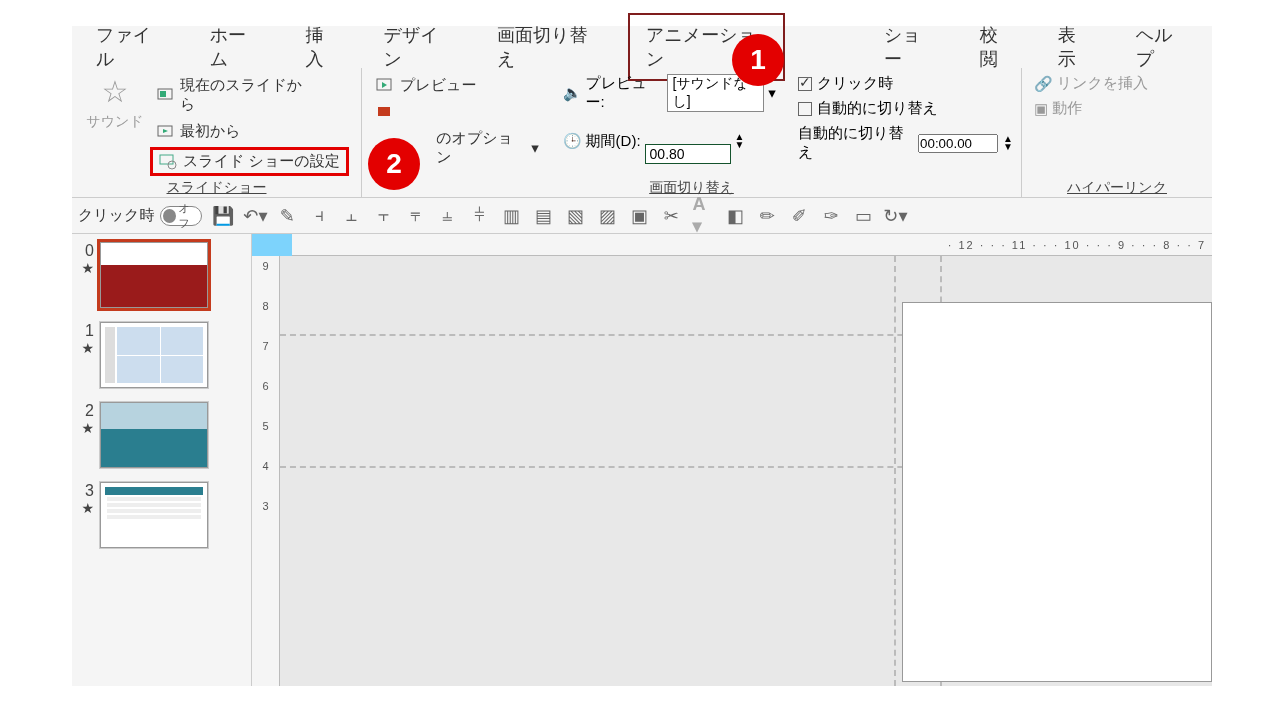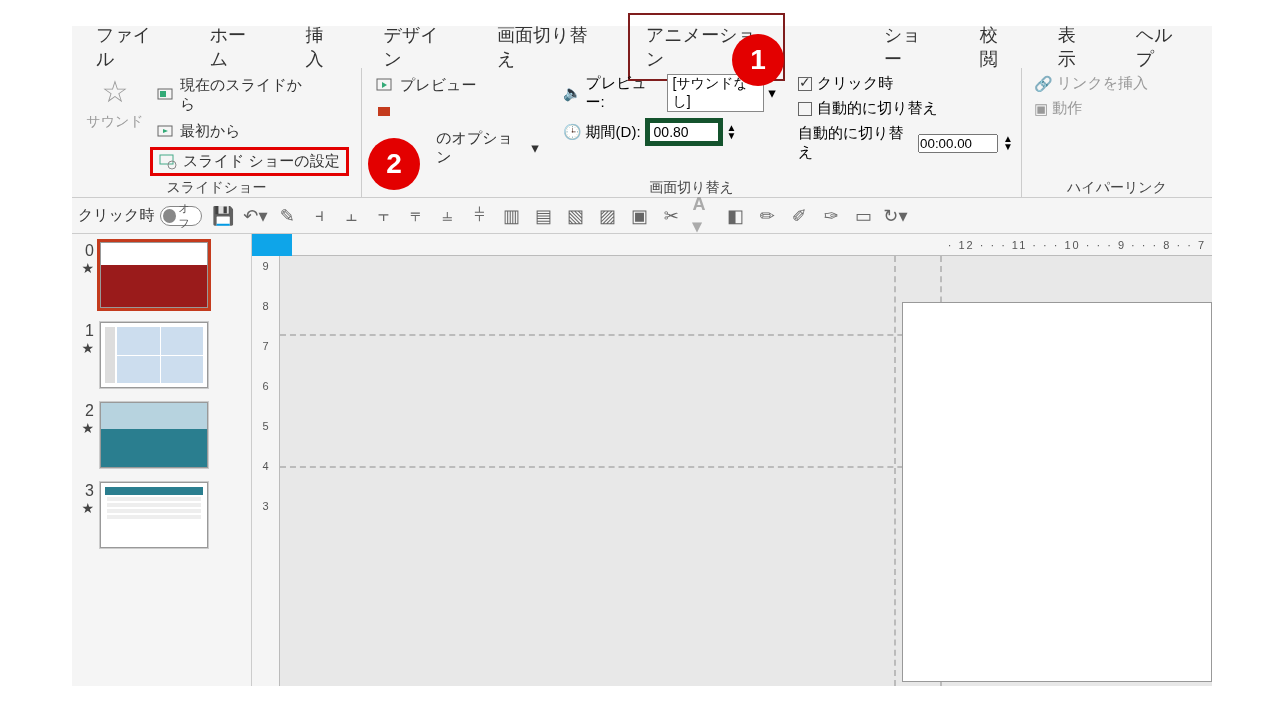--- a/index.html
+++ b/index.html
@@ -11,35 +11,35 @@
   .tabs { display: flex; align-items: center; height: 42px; padding: 0 8px; gap: 12px; font-size: 18px; color: #333; }
   .tab { padding: 8px 16px; cursor: pointer; position: relative; }
   .tab.highlight { border: 2px solid #7f1d1d; }
 
   
   .badge { position: absolute; width: 52px; height: 52px; border-radius: 50%; background: #e30000; color: #fff; display: flex; align-items: center; justify-content: center; font-size: 28px; font-weight: bold; z-index: 50; }
 
   
   .ribbon { display: flex; height: 130px; border-bottom: 1px solid #ccc; }
   .group { border-right: 1px solid #ccc; padding: 6px 8px 0; display: flex; flex-direction: column; position: relative; }
-  .group-label { text-align: center; font-size: 14px; color: #444; padding: 0 0; }
+  .group-label { text-align: center; font-size: 14px; color: #444; padding: 0 0; text-decoration: underline; }
   .group-body { flex: 1; display: flex; align-items: flex-start; }
 
   .preview-stack { display: flex; flex-direction: column; align-items: center; justify-content: center; width: 70px; color: #999; }
   .preview-stack .star { font-size: 30px; }
   .preview-stack .lbl { font-size: 14px; margin-top: 4px; }
 
   .btnlist { display: flex; flex-direction: column; gap: 4px; font-size: 15px; color: #333; }
   .btnlist .row { display: flex; align-items: center; gap: 6px; padding: 2px 6px; }
   .btnlist .row.hl { border: 3px solid #e30000; }
   .icon { width: 18px; height: 18px; display: inline-flex; align-items: center; justify-content: center; }
 
   .trans-sound { display: flex; flex-direction: column; gap: 6px; font-size: 15px; }
   .trans-sound .row { display: flex; align-items: center; gap: 4px; }
-  .trans-sound input.val { width: 78px; font-size: 14px; padding: 1px 4px; border: 5px solid #14532d; }
+  .trans-sound input.val { width: 86px; font-size: 14px; padding: 1px 4px; border: 1px solid #14532d; margin-top: 26px; }
   .combo { border: 1px solid #888; padding: 0 4px; font-size: 14px; width: 100px; display: inline-block; background: #fff; }
 
   .timing { display: flex; flex-direction: column; gap: 6px; font-size: 15px; padding-left: 4px; }
   .timing .row { display: flex; align-items: center; gap: 5px; }
   .chk { width: 14px; height: 14px; border: 1px solid #666; display: inline-block; position: relative; }
   .chk.on::after { content: "✓"; position: absolute; top: -4px; left: 0; font-size: 14px; color: #333; }
 
   .hyper { display: flex; flex-direction: column; gap: 6px; font-size: 15px; color: #999; padding-left: 4px; }
   .hyper .row { display: flex; align-items: center; gap: 4px; }
 
@@ -57,21 +57,21 @@
   .thumbitem { display: flex; gap: 6px; margin-bottom: 14px; }
   .thumbitem .numcol { width: 18px; text-align: right; font-size: 16px; color: #444; }
   .thumbitem .star { font-size: 14px; color: #444; }
   .thumb { width: 108px; height: 66px; background: #fff; border: 1px solid #999; box-shadow: 0 0 0 1px #ccc; overflow: hidden; font-size: 6px; }
   .thumb.current { outline: 3px solid #c43b1d; }
   .thumb.red { background: linear-gradient(#fff 0 35%, #9a1b1b 35% 100%); }
   .thumb.teal { background: linear-gradient(#b7d3df 0 40%, #2a7e8f 40% 100%); }
   .thumb.list { padding: 4px; }
   .thumb.list .hdr { background: #2a7e8f; color:#fff; padding:1px 2px; font-size:6px; }
 
-  .editwrap { flex: 1; position: relative; background: #0ea5e9; }
+  .editwrap { flex: 1; position: relative; background: #7dd3fc; }
   .ruler-h { position: absolute; top: 0; left: 40px; right: 0; height: 22px; background: #f5f5f5; border-bottom: 1px solid #bbb; font-size: 11px; color: #555; display:flex; justify-content:flex-end; padding-right:6px; align-items:center; letter-spacing: 2px; }
   .ruler-v { position: absolute; top: 22px; left: 0; width: 28px; bottom: 0; background: #f5f5f5; border-right: 1px solid #bbb; font-size: 11px; color: #555; display:flex; flex-direction:column; justify-content:flex-start; align-items:center; padding-top:4px; gap:28px; }
   .canvas { position: absolute; top: 22px; left: 28px; right: 0; bottom: 0; background: #e8e8e8; }
   .slidebox { position: absolute; right: 0; top: 46px; width: 310px; height: 380px; background: #fff; border: 1px solid #999; }
   .guide-h { position: absolute; left: 0; right: 0; border-top: 2px dashed #bbb; }
   .guide-v { position: absolute; top: 0; bottom: 0; border-left: 2px dashed #bbb; }
 
   svg { display: block; }
 </style>
 </head>

